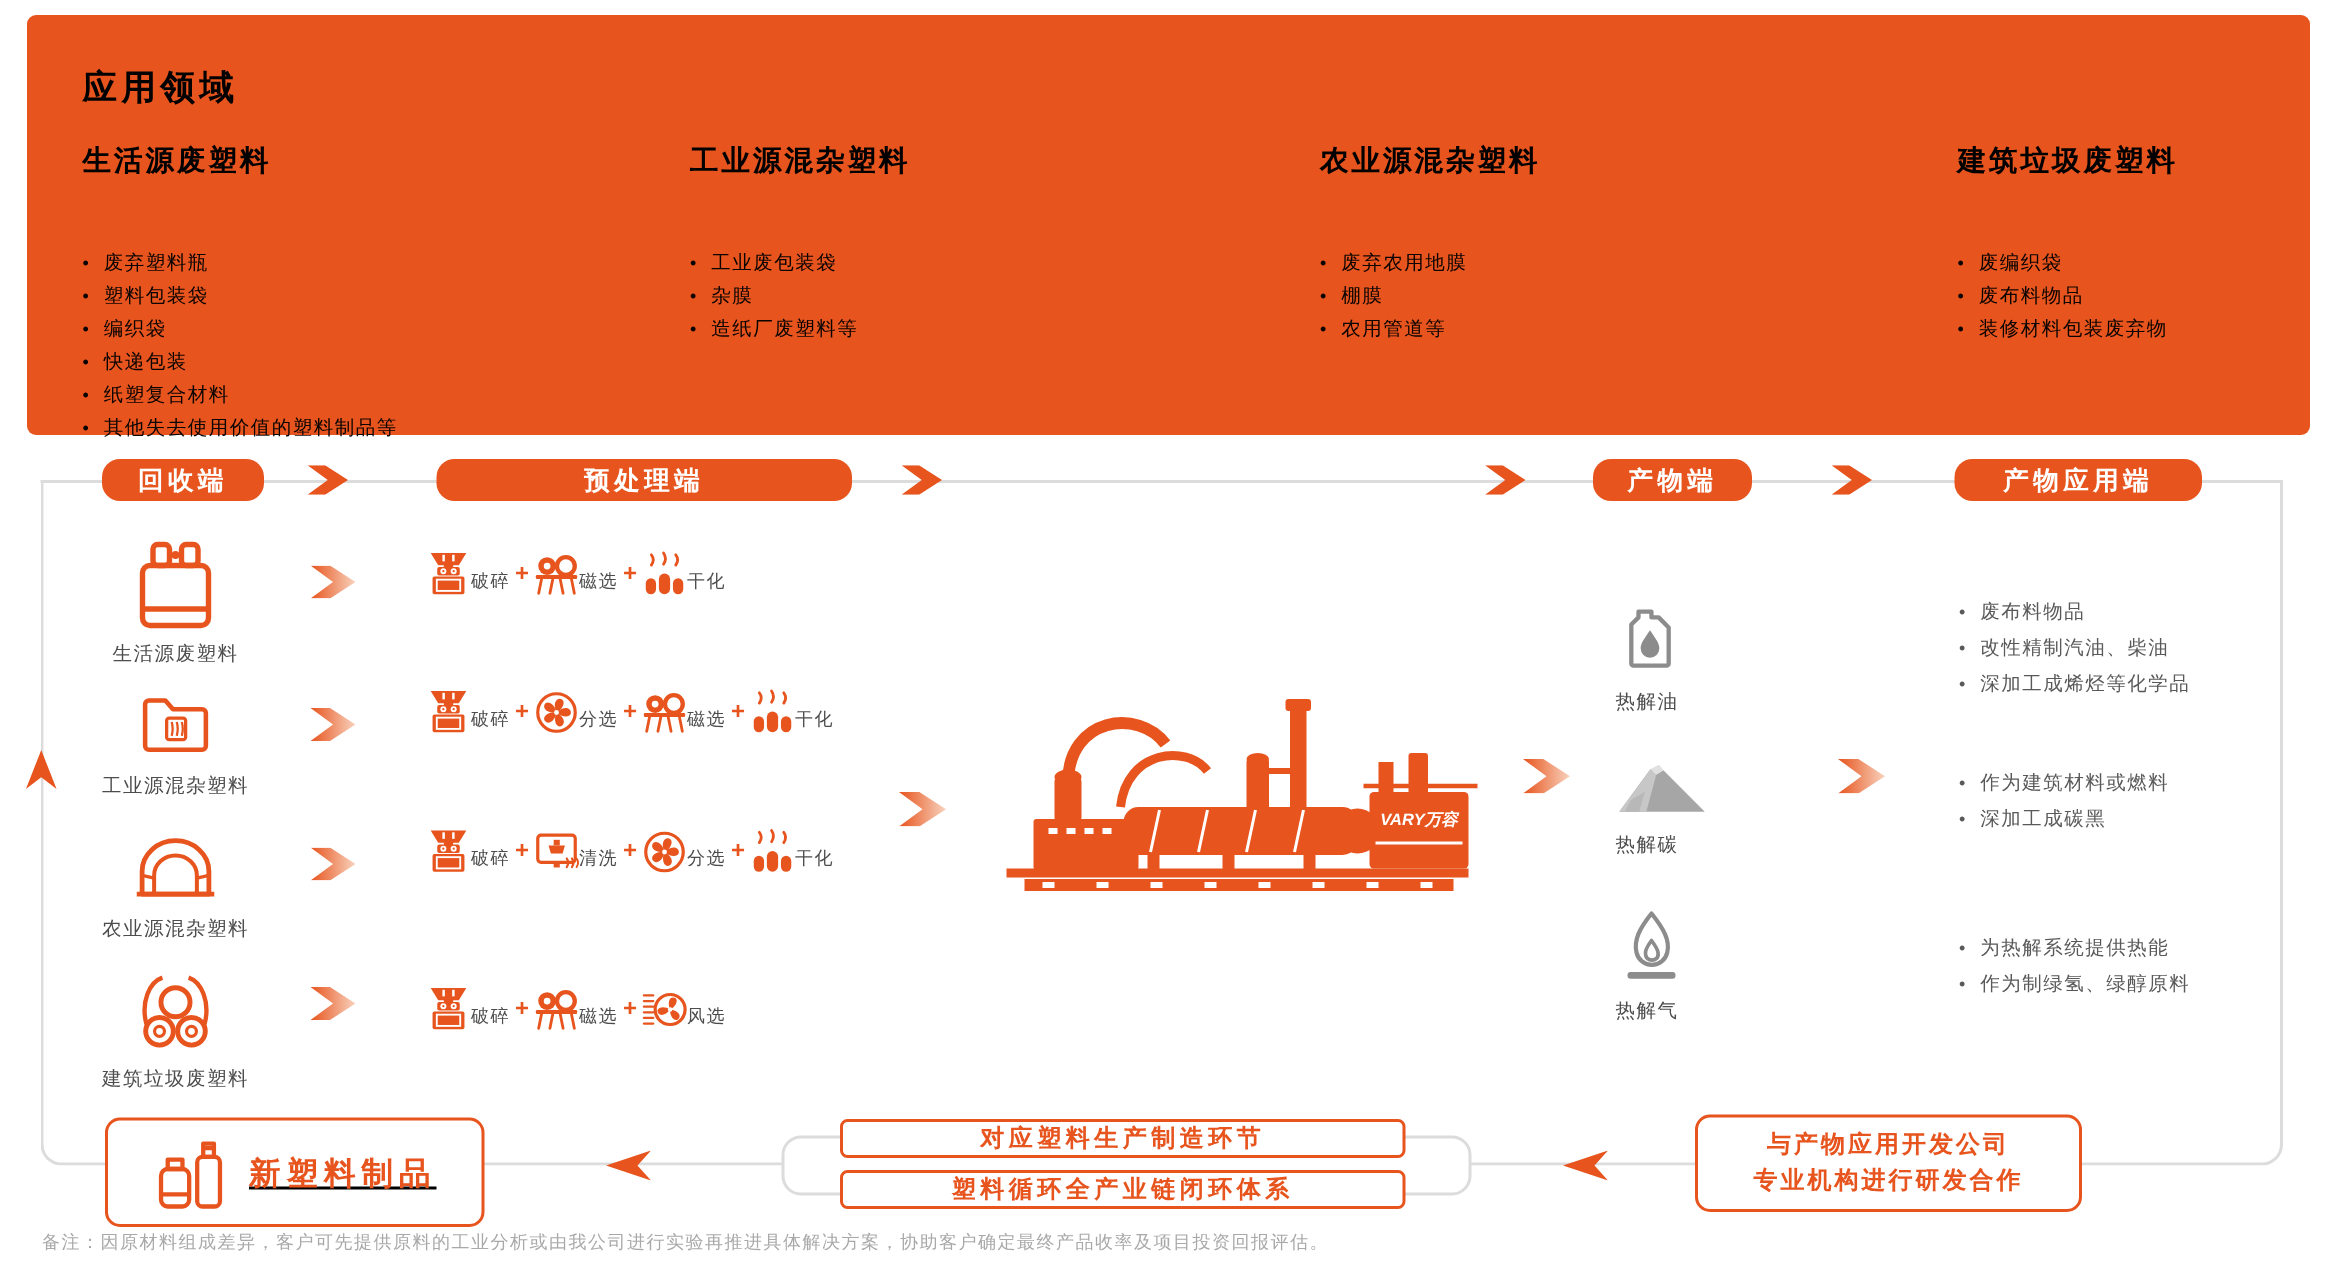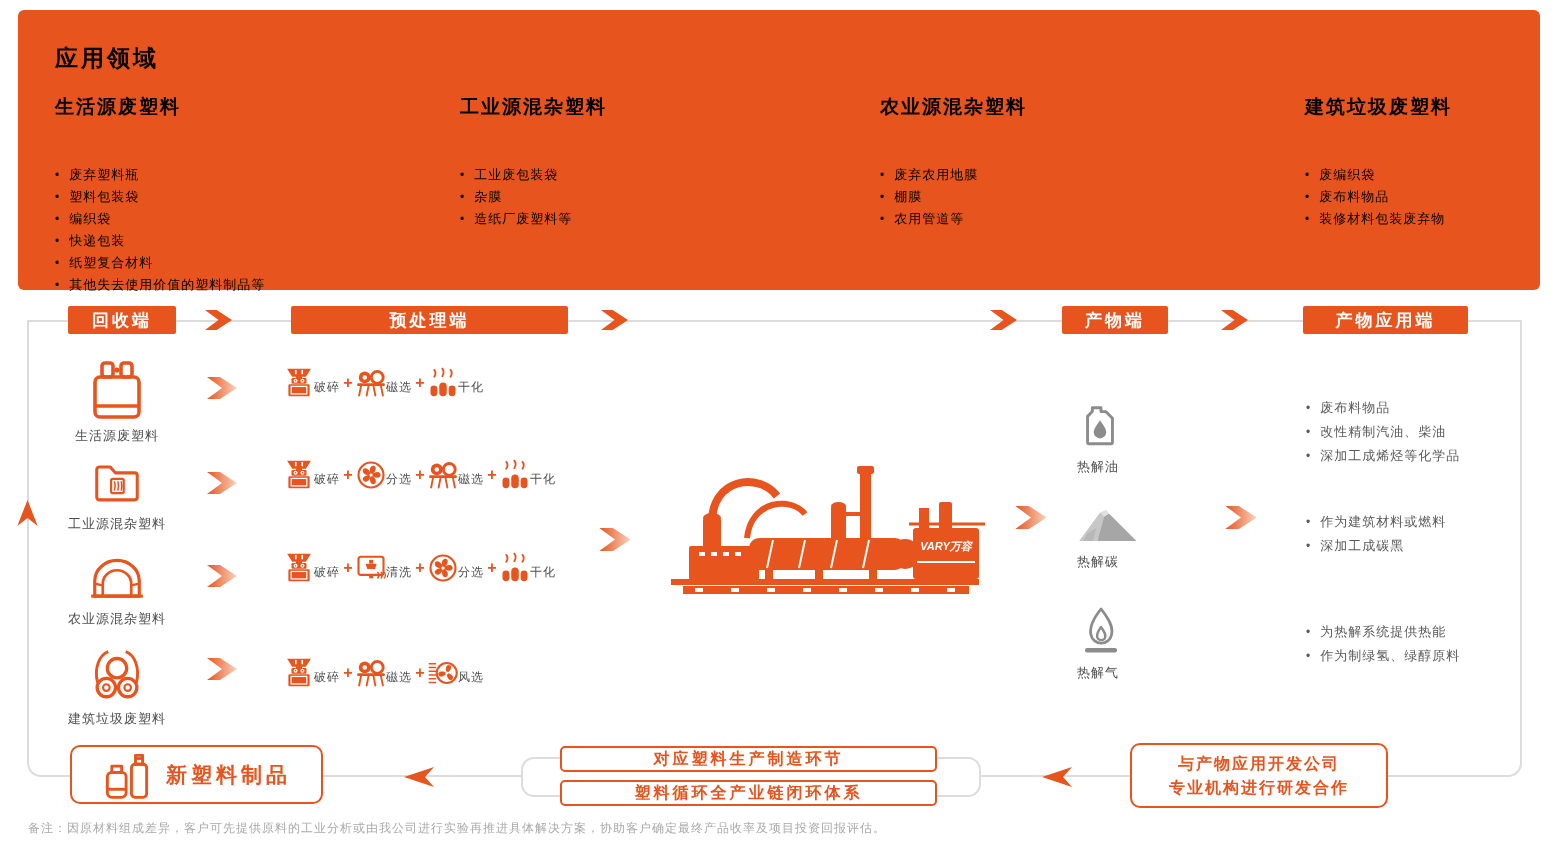--- a/index.html
+++ b/index.html
@@ -22,21 +22,21 @@
   .bcol-h{font-size:19px;font-weight:700;letter-spacing:2px;}
   .bcol ul{list-style:none;margin-top:44px;}
   .bcol li{font-size:13px;line-height:22px;letter-spacing:1px;opacity:.96;}
   .bcol li::before{content:"•";margin-right:9px;font-size:12px;}
 
   
   .topline{left:27px;top:320px;width:1495px;height:2px;background:var(--line);}
   .loopframe{left:27px;top:321px;width:1495px;height:456px;border:2px solid var(--line);border-top:none;border-radius:0 0 14px 14px;}
 
   
-  .stagebox{top:306px;height:28px;background:var(--accent);border-radius:2px;color:#fff;
+  .stagebox{top:306px;height:28px;background:var(--accent);border-radius:12px;color:#fff;
     font-size:17px;font-weight:700;letter-spacing:3px;display:flex;align-items:center;justify-content:center;}
 
   
   .chev{top:310px;}
   .plabel,.slabel{color:var(--label-gray);}
 
   
   .source{width:150px;text-align:center;left:42px;}
   .source .slabel{font-size:13px;margin-top:5px;letter-spacing:1px;}
   .sicon{display:block;margin:0 auto;}
@@ -52,22 +52,22 @@
   .product{width:120px;text-align:left;left:1077px;}
   .product .plabel{font-size:13px;margin-top:6px;letter-spacing:1px;}
 
   
   .apps{left:1306px;width:250px;}
   .apps ul{list-style:none;}
   .apps li{font-size:13px;line-height:23px;color:var(--bullet-gray);letter-spacing:1px;}
   .apps li::before{content:"•";margin-right:9px;color:var(--bullet-gray);font-size:12px;}
 
   
-  .newbox{left:70px;top:745px;width:253px;height:59px;background:#fff;border:2px solid var(--accent);
-    border-radius:10px;display:flex;align-items:center;justify-content:center;gap:14px;}
+  .newbox{left:70px;top:745px;width:253px;height:73px;background:#fff;border:2px solid var(--accent);
+    border-radius:10px;display:flex;align-items:center;justify-content:center;gap:14px;text-decoration:underline;}
   .newbox .ntext{color:var(--accent);font-size:21px;font-weight:700;letter-spacing:4px;}
   .looppill{left:521px;top:757px;width:460px;height:40px;background:#fff;border:2px solid var(--line);border-radius:13px;}
   .loopbox{left:560px;width:377px;height:26px;background:#fff;border:2px solid var(--accent);border-radius:5px;
     display:flex;align-items:center;justify-content:center;color:var(--accent);font-size:16px;font-weight:700;letter-spacing:3px;}
   .partnerbox{left:1130px;top:743px;width:258px;height:65px;background:#fff;border:2px solid var(--accent);border-radius:10px;
     display:flex;flex-direction:column;align-items:center;justify-content:center;color:var(--accent);
     font-size:16px;font-weight:700;letter-spacing:2px;line-height:24px;}
 
   .footnote{left:28px;top:820px;font-size:12px;color:#A9A9A9;letter-spacing:1px;}
 </style>

